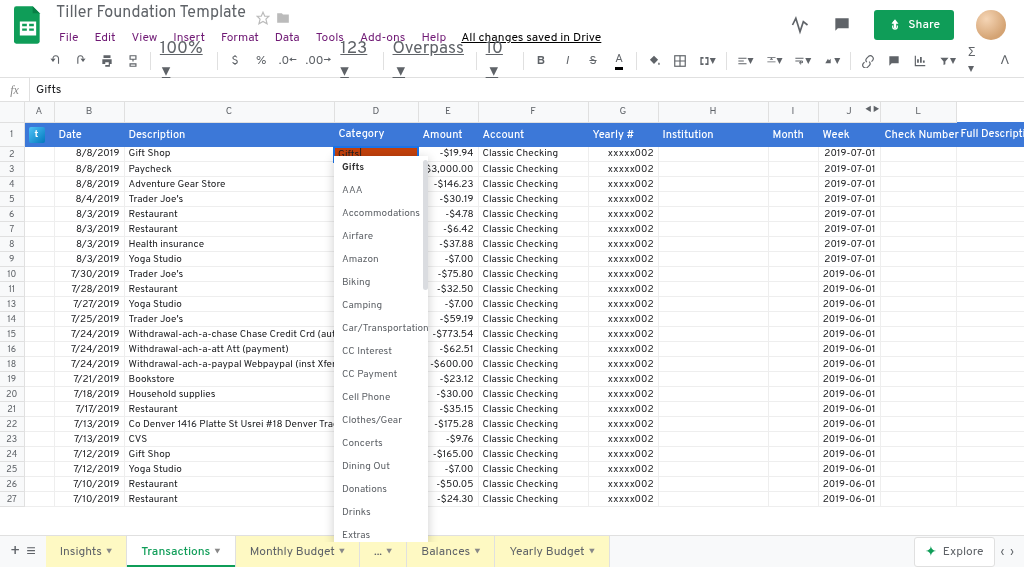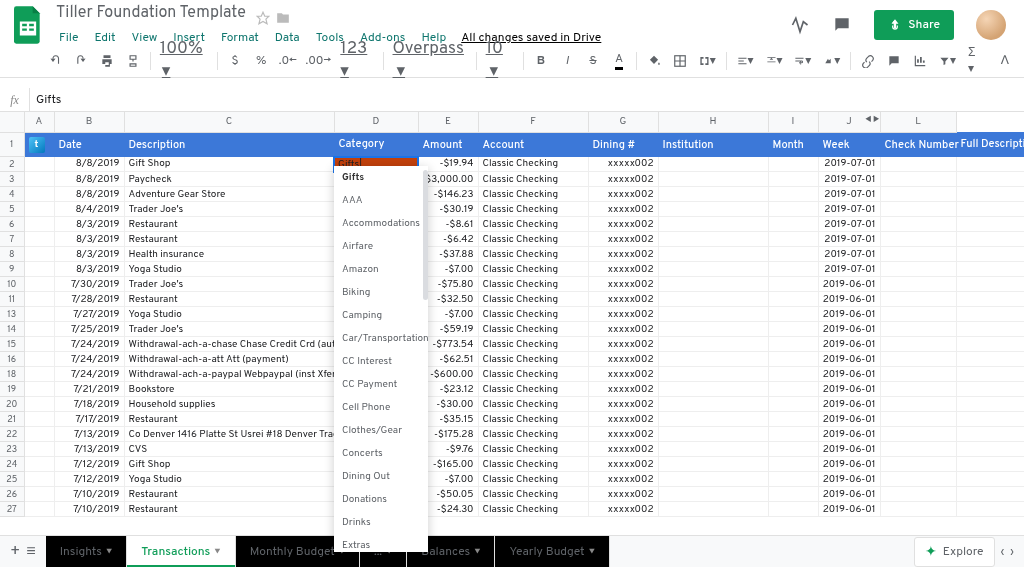--- a/index.html
+++ b/index.html
@@ -7,36 +7,36 @@
   
   
   .header { display: flex; align-items: center; padding: 6px 8px 0 8px; height: 44px; }
   .logo { width: 40px; height: 40px; display: flex; align-items: center; justify-content: center; margin-right: 4px; }
   .logo svg { width: 28px; height: 38px; }
   .title-area { flex: 1; }
   .doc-title-row { display: flex; align-items: flex-end; gap: 6px; }
   .doc-title { font-size: 16px; color: #5f6368; padding: 2px 4px; border-radius: 3px; }
   .star-icon, .folder-icon { color: #bbb; display: flex; align-items: center; }
   .menu-row { display: flex; gap: 2px; margin-top: 2px; align-items: center; }
-  .menu-item { padding: 3px 7px; font-size: 12px; color: #0f766e; cursor: pointer; border-radius: 3px; }
+  .menu-item { padding: 3px 7px; font-size: 12px; color: #701a75; cursor: pointer; border-radius: 3px; }
   .save-status { font-size: 12px; color: #000000; text-decoration: underline; margin-left: 6px; }
   .header-right { display: flex; align-items: center; gap: 22px; padding-right: 10px; }
   .hdr-icon { color: #5f6368; display: flex; align-items: center; }
   .share-btn { background: #0f9d58; color: #fff; padding: 7px 14px; border-radius: 3px; display: flex; align-items: center; gap: 6px; font-size: 12px; font-weight: 500; }
   .avatar { width: 30px; height: 30px; border-radius: 50%; background: radial-gradient(circle at 35% 30%, #f5d5b5 0%, #d4a373 70%); }
 
   
   .toolbar { display: flex; align-items: center; height: 34px; padding: 0 8px 0 44px; border-bottom: 1px solid #e0e0e0; gap: 4px; }
   .tb-btn { color: #5f6368; padding: 4px 4px; display: flex; align-items: center; justify-content: center; min-width: 22px; font-size: 12px; }
   .tb-sep { width: 1px; height: 18px; background: #e0e0e0; margin: 0 2px; }
   .tb-text { font-size: 17px; color: #5f6368; padding: 0 3px; text-decoration: underline; }
   .tb-dd { padding-left: 2px; }
 
   
-  .formula-bar { display: flex; align-items: center; height: 24px; border-bottom: 1px solid #e0e0e0; margin-top: 10px; }
+  .formula-bar { display: flex; align-items: center; height: 24px; border-bottom: 1px solid #e0e0e0; }
   .fx-label { width: 30px; text-align: center; font-style: italic; color: #888; font-size: 12px; font-family: serif; border-right: 1px solid #e0e0e0; height: 100%; line-height: 24px; }
   .fx-input { flex: 1; padding: 0 6px; font-size: 12px; }
 
   
   .grid-wrap { position: relative; height: 440px; overflow: hidden; }
   table { border-collapse: collapse; table-layout: fixed; width: 100%; }
   .col-rh { width: 24px; }
   .col-A { width: 30px; }
   .col-B { width: 70px; }
   .col-C { width: 210px; }
@@ -68,21 +68,21 @@
   .dd-item { padding: 5px 8px; color: #5f6368; cursor: pointer; }
   .dd-item.bold { font-weight: 700; color: #333; }
   .dropdown::-webkit-scrollbar { width: 6px; }
   .dd-scrollbar { position: absolute; right: 0; top: 4px; width: 5px; height: 130px; background: #dadce0; border-radius: 3px; }
 
   
   .sheets-bar { position: absolute; bottom: 0; left: 0; right: 0; height: 32px; border-top: 1px solid #e0e0e0; display: flex; align-items: center; background: #f8f9fa; }
   .sheets-left { display: flex; align-items: center; gap: 6px; padding: 0 10px; }
   .sh-btn { color: #5f6368; font-size: 16px; }
   .sheet-tabs { display: flex; align-items: flex-end; height: 100%; flex: 1; }
-  .sheet-tab { padding: 8px 14px; font-size: 12px; color: #5f6368; display: flex; align-items: center; gap: 4px; height: 100%; border-right: 1px solid #e0e0e0; background: #000000; }
+  .sheet-tab { padding: 8px 14px; font-size: 12px; color: #5f6368; display: flex; align-items: center; gap: 4px; height: 100%; border-right: 1px solid #e0e0e0; background: #fef9c3; }
   .sheet-tab.active { background: #fff; color: #0f9d58; font-weight: 500; border-top: 0; box-shadow: inset 0 -2px 0 #0f9d58; }
   .sheet-dd { font-size: 8px; color: #888; }
   .sheets-right { display: flex; align-items: center; gap: 6px; padding: 0 10px; }
   .explore-btn { background: #fff; border: 1px solid #e0e0e0; padding: 5px 10px; display: flex; align-items: center; gap: 6px; border-radius: 3px; font-size: 12px; color: #5f6368; }
   .explore-icon { color: #0f9d58; font-size: 14px; }
 </style>
 </head>
 <body>
 
 <div class="header">
@@ -282,21 +282,21 @@
         <tr class="hdr-row">
           <th class="row-hdr">1</th>
           <td>
             <div class="tb-icon">t</div>
           </td>
           <td>Date</td>
           <td>Description</td>
           <td>Category</td>
           <td>Amount</td>
           <td>Account</td>
-          <td>Dining #</td>
+          <td>Yearly #</td>
           <td>Institution</td>
           <td>Month</td>
           <td>Week</td>
           <td>Check Number</td>
           <td>Full Description</td>
         </tr>
         <tr>
           <th class="row-hdr">2</th>
           <td class="cell"></td>
           <td class="cell right">8/8/2019</td>
@@ -355,21 +355,21 @@
           <td class="cell right">2019-07-01</td>
           <td class="cell"></td>
           <td class="cell"></td>
         </tr>
         <tr>
           <th class="row-hdr">6</th>
           <td class="cell"></td>
           <td class="cell right">8/3/2019</td>
           <td class="cell">Restaurant</td>
           <td class="cell cat-cell"></td>
-          <td class="cell right">-$8.61</td>
+          <td class="cell right">-$4.78</td>
           <td class="cell">Classic Checking</td>
           <td class="cell right">xxxxx002</td>
           <td class="cell"></td>
           <td class="cell"></td>
           <td class="cell right">2019-07-01</td>
           <td class="cell"></td>
           <td class="cell"></td>
         </tr>
         <tr>
           <th class="row-hdr">7</th>

